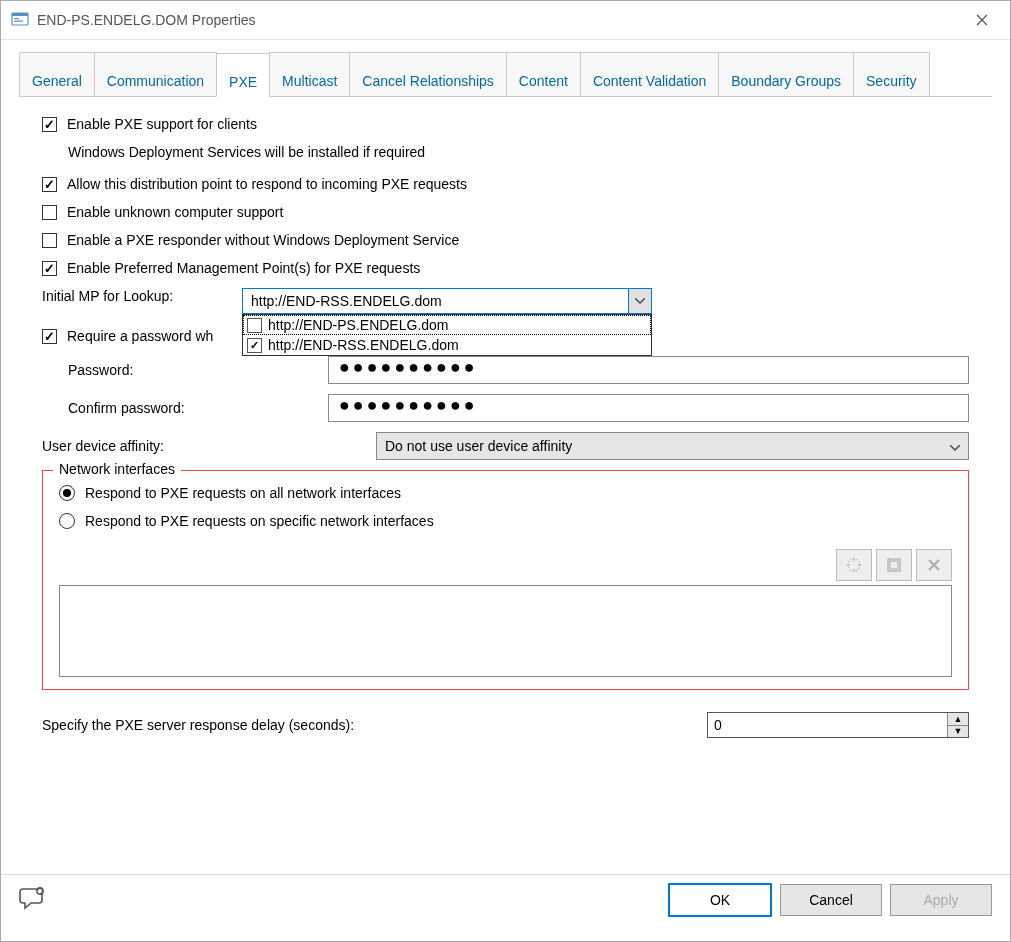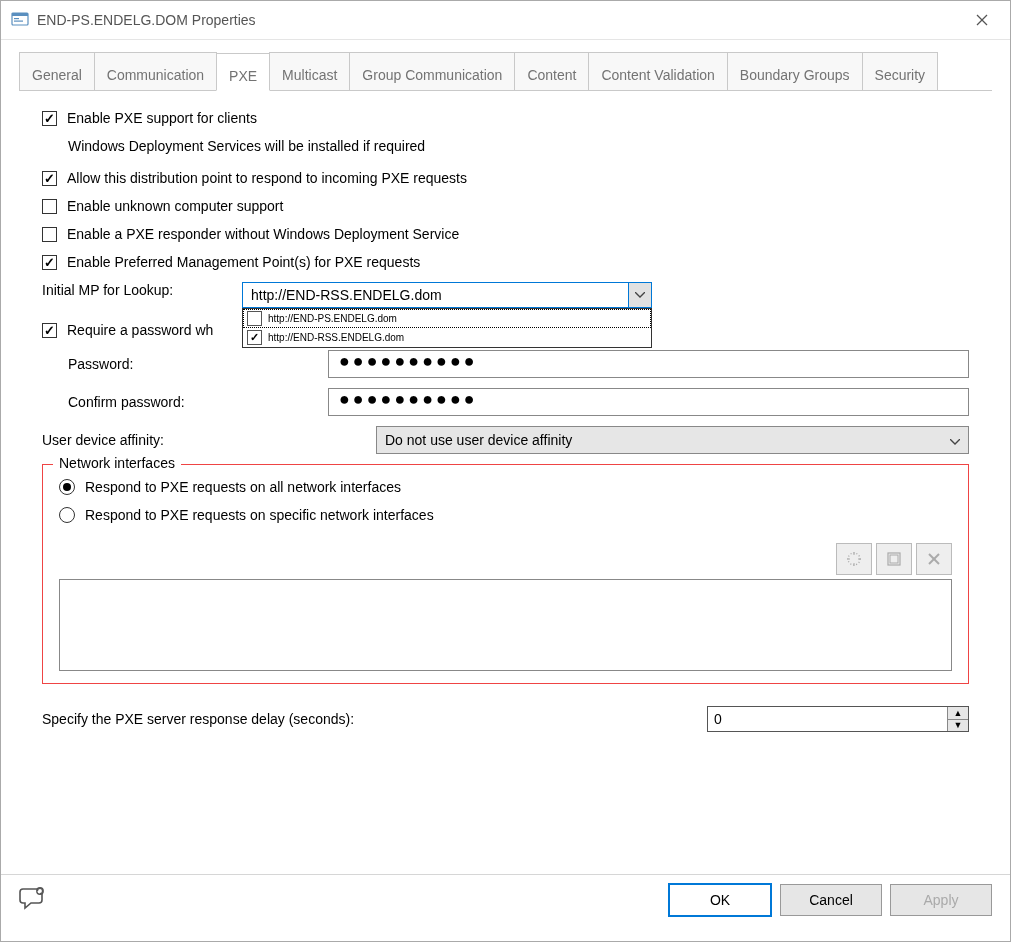--- a/index.html
+++ b/index.html
@@ -49,23 +49,23 @@
     font-size: 14px;
     cursor: pointer;
   }
   
   .tabbar {
     margin: 12px 18px 0 18px;
     display: flex;
     border-bottom: 1px solid #c9c9c9;
   }
   .tab {
-    padding: 14px 12px 6px 12px;
-    font-size: 14px;
-    color: #737373;
+    padding: 20px 12px 6px 12px;
+    font-size: 14px;
+    color: #0369a1;
     background: #f8f8f8;
     border: 1px solid #c9c9c9;
     border-bottom: none;
     margin-right: -1px;
     cursor: pointer;
     position: relative;
   }
   .tab.active {
     background: #fff;
     border-bottom: 1px solid #fff;
@@ -152,21 +152,21 @@
     right: 0;
     background: #fff;
     border: 1px solid #333;
     z-index: 10;
     box-sizing: border-box;
   }
   .combo-option {
     display: flex;
     align-items: center;
     padding: 2px 4px;
-    font-size: 10px;
+    font-size: 14px;
   }
   .combo-option.focused {
     outline: 1px dotted #000;
     outline-offset: -1px;
   }
   .combo-option .opt-check {
     width: 13px;
     height: 13px;
     border: 1px solid #555;
     margin-right: 6px;
@@ -347,21 +347,21 @@
         <line x1="11" y1="1" x2="1" y2="11" stroke="#555" stroke-width="1.2"></line>
       </svg>
     </div>
   </div>
 
   <div class="tabbar">
     <div class="tab">General</div>
     <div class="tab">Communication</div>
     <div class="tab active">PXE</div>
     <div class="tab">Multicast</div>
-    <div class="tab">Group Communication</div>
+    <div class="tab">Cancel Relationships</div>
     <div class="tab">Content</div>
     <div class="tab">Content Validation</div>
     <div class="tab">Boundary Groups</div>
     <div class="tab">Security</div>
   </div>
 
   <div class="content">
 
     <div class="checkbox-row">
       <div class="checkbox checked"></div>

